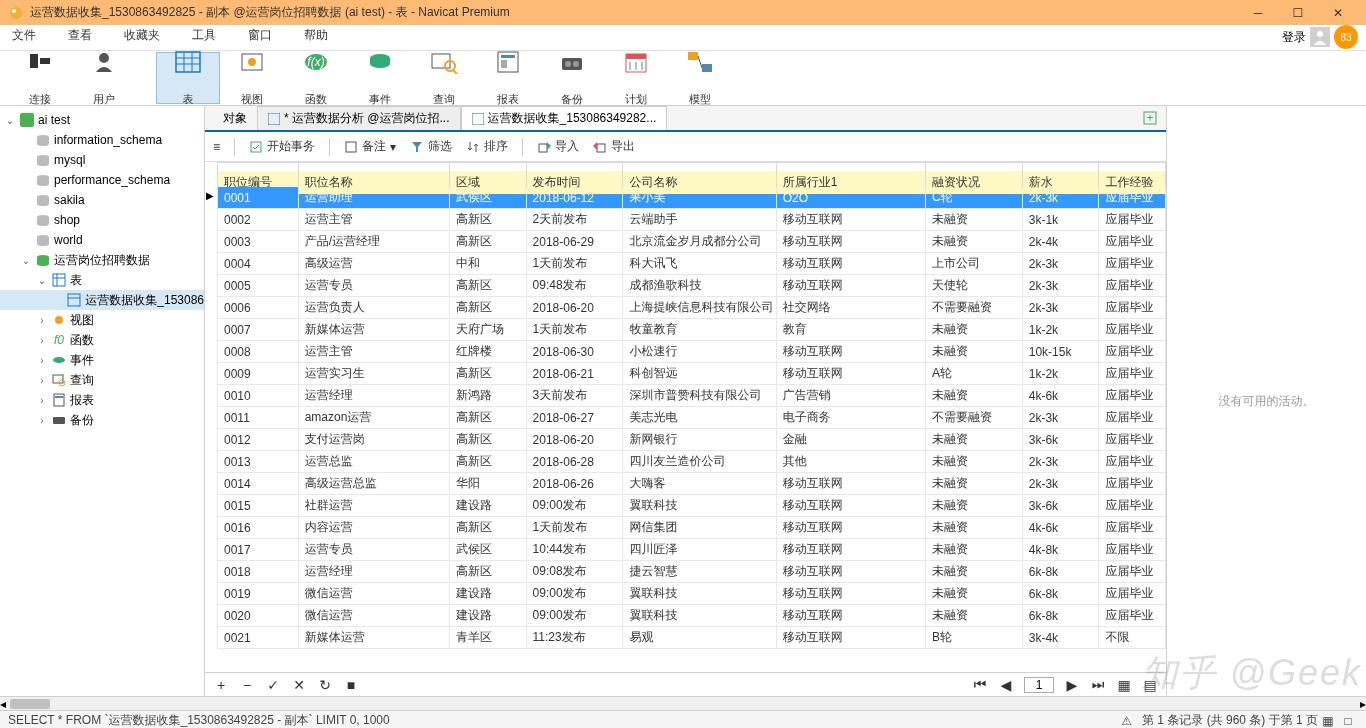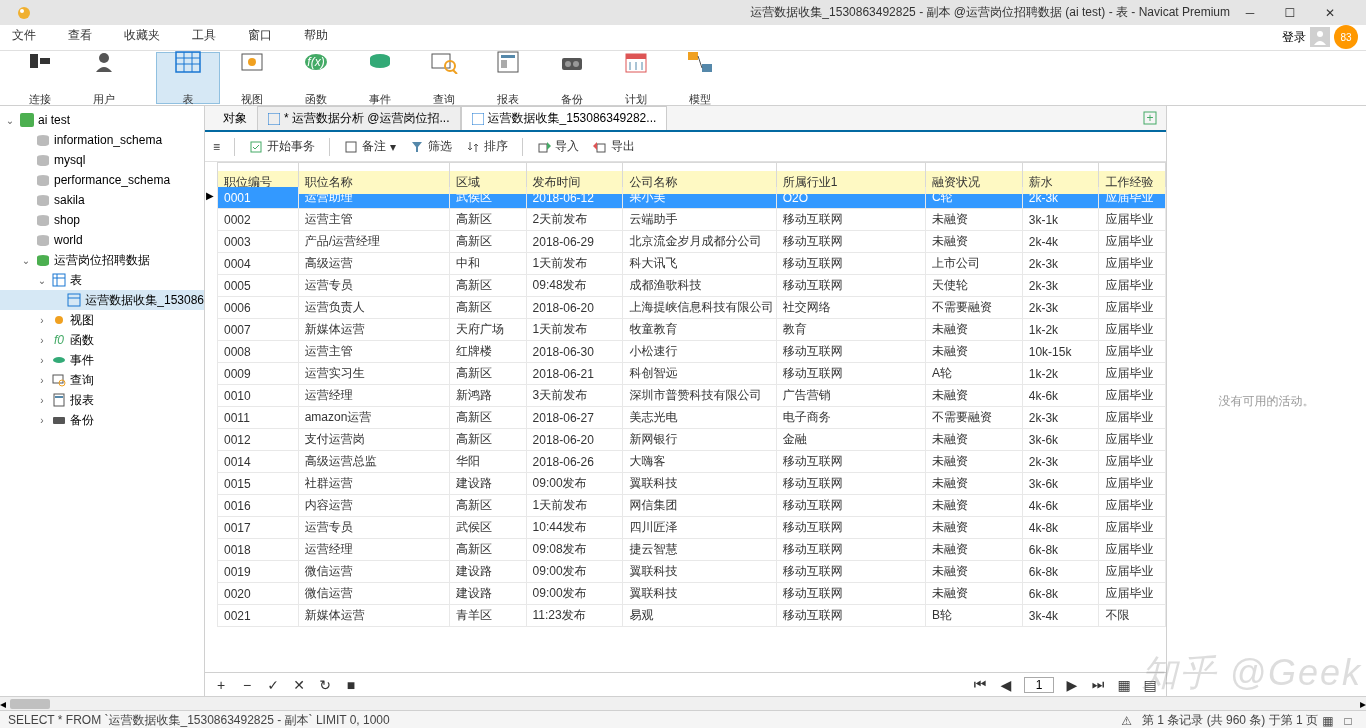--- a/index.html
+++ b/index.html
@@ -1,17 +1,17 @@
 <!DOCTYPE html>
 <html><head>
 <meta charset="utf-8">
 <style>
 * { margin: 0; padding: 0; box-sizing: border-box; font-family: "Microsoft YaHei", "Segoe UI", sans-serif; font-size: 12px; }
 body { background: #fff; overflow: hidden; width: 1366px; height: 728px; position: relative; }
-.titlebar { height: 25px; display: flex; align-items: center; padding: 0 16px; background: #e5e5e5; text-align: right; }
+.titlebar { height: 25px; display: flex; align-items: center; padding: 0 8px; background: #fdba74; }
 .titlebar .icon { width: 16px; height: 16px; margin-right: 6px; }
 .titlebar .title { flex: 1; color: #333; }
 .win-controls { display: flex; gap: 0; }
 .win-btn { width: 40px; height: 25px; display: flex; align-items: center; justify-content: center; color: #333; }
 .menubar { height: 26px; display: flex; align-items: flex-start; padding: 0 8px; gap: 24px; border-bottom: 1px solid #e0e0e0; }
 .menu-item { color: #333; padding: 2px 4px; cursor: pointer; }
 .login-area { margin-left: auto; display: flex; align-items: center; gap: 4px; }
 .login-area .badge { width: 24px; height: 24px; border-radius: 50%; background: #ff9800; color: #fff; display: flex; align-items: center; justify-content: center; font-size: 10px; }
 .toolbar { height: 55px; display: flex; align-items: center; padding: 0 8px; gap: 0; border-bottom: 1px solid #d0d0d0; }
 .tool-btn { width: 64px; height: 52px; display: flex; flex-direction: column; align-items: center; justify-content: center; gap: 18px; cursor: pointer; }
@@ -583,20 +583,31 @@
               <td>支付运营岗</td>
               <td>高新区</td>
               <td>2018-06-20</td>
               <td>新网银行</td>
               <td>金融</td>
               <td>未融资</td>
               <td>3k-6k</td>
               <td>应届毕业</td>
             </tr>
             <tr>
+              <td>0013</td>
+              <td>运营总监</td>
+              <td>高新区</td>
+              <td>2018-06-28</td>
+              <td>四川友兰造价公司</td>
+              <td>其他</td>
+              <td>未融资</td>
+              <td>2k-3k</td>
+              <td>应届毕业</td>
+            </tr>
+            <tr>
               <td>0014</td>
               <td>高级运营总监</td>
               <td>华阳</td>
               <td>2018-06-26</td>
               <td>大嗨客</td>
               <td>移动互联网</td>
               <td>未融资</td>
               <td>2k-3k</td>
               <td>应届毕业</td>
             </tr>

